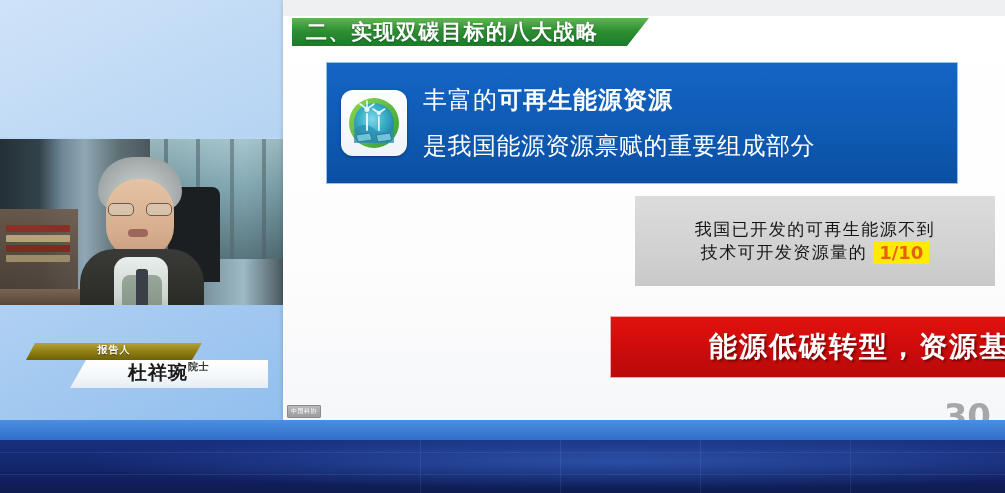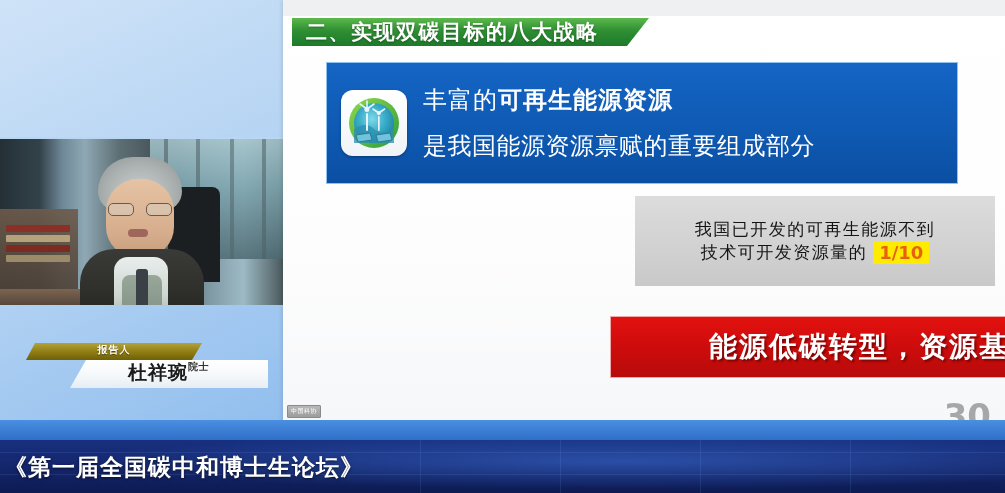--- a/index.html
+++ b/index.html
@@ -384,16 +384,15 @@
 
   <div class="bottom-bar">
     <div class="bb-grid">
       <i style="left:0;top:12px;width:1005px;height:1px"></i>
       <i style="left:0;top:34px;width:1005px;height:1px"></i>
       <i style="left:420px;top:0;width:1px;height:53px"></i>
       <i style="left:560px;top:0;width:1px;height:53px"></i>
       <i style="left:700px;top:0;width:1px;height:53px"></i>
       <i style="left:850px;top:0;width:1px;height:53px"></i>
     </div>
-    <div class="bb-left">《第一届全国碳中和博士生论坛》</div>
   </div>
 
 </div>
 
 </body></html>

